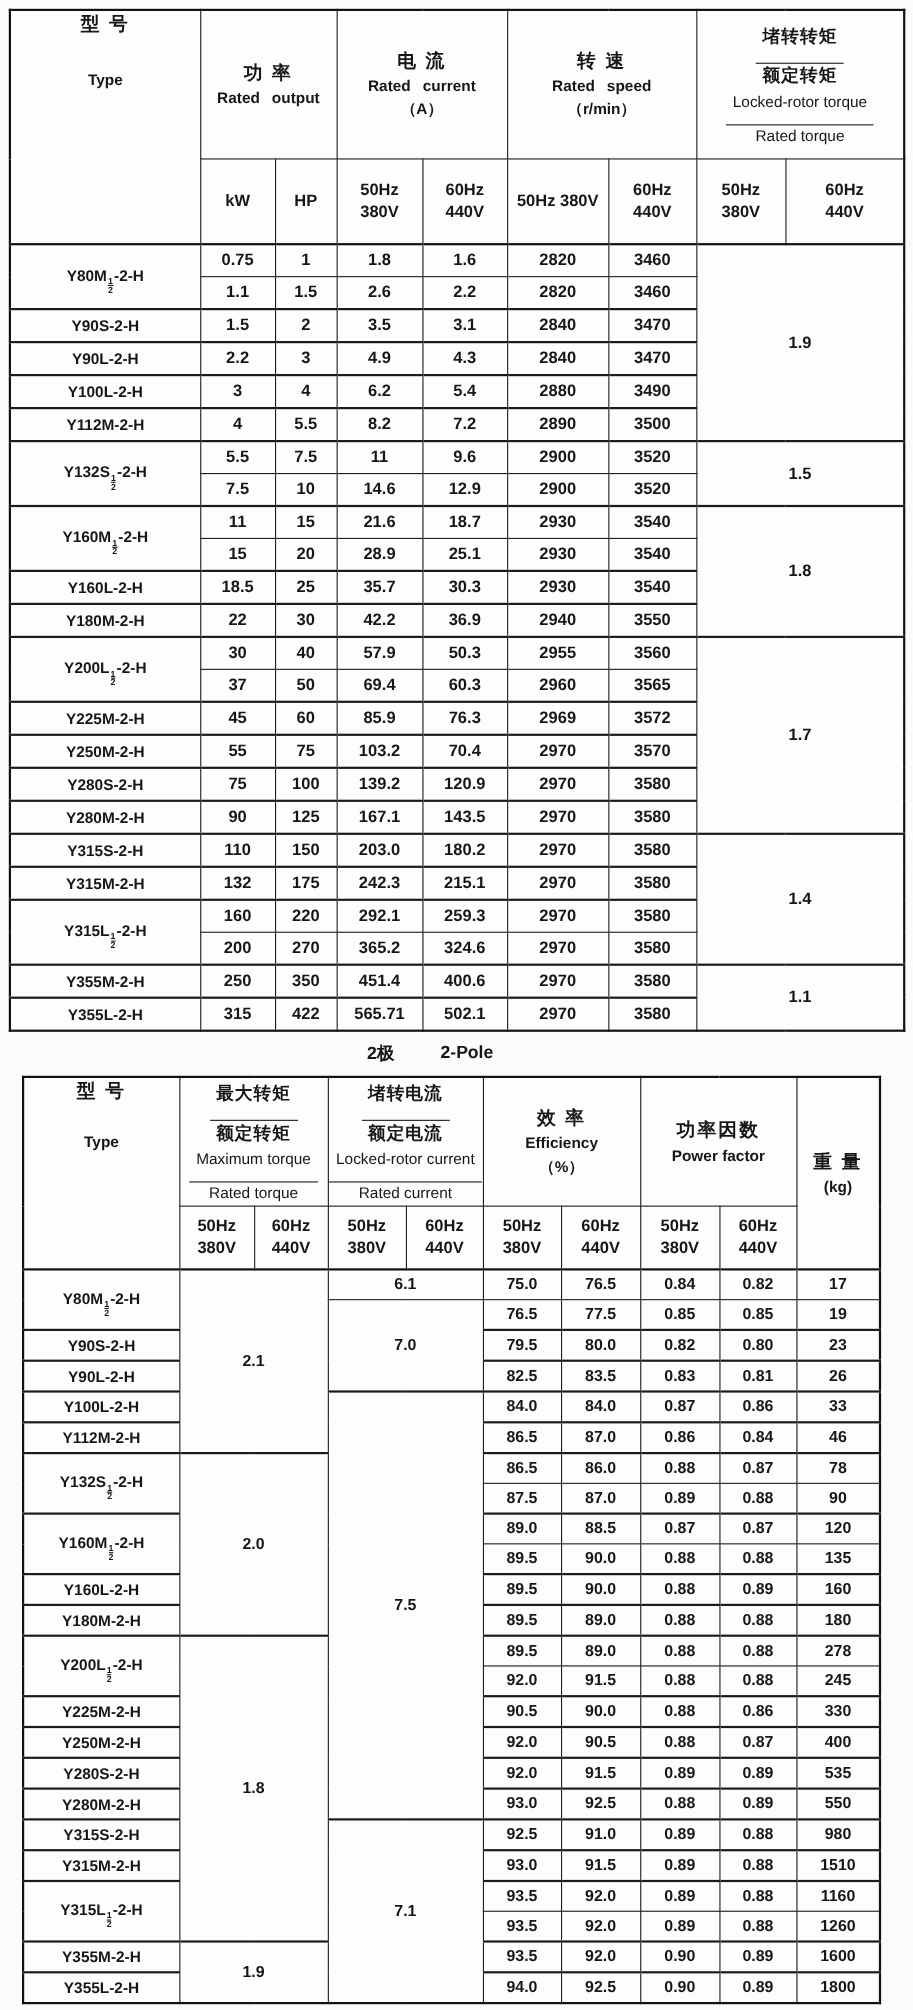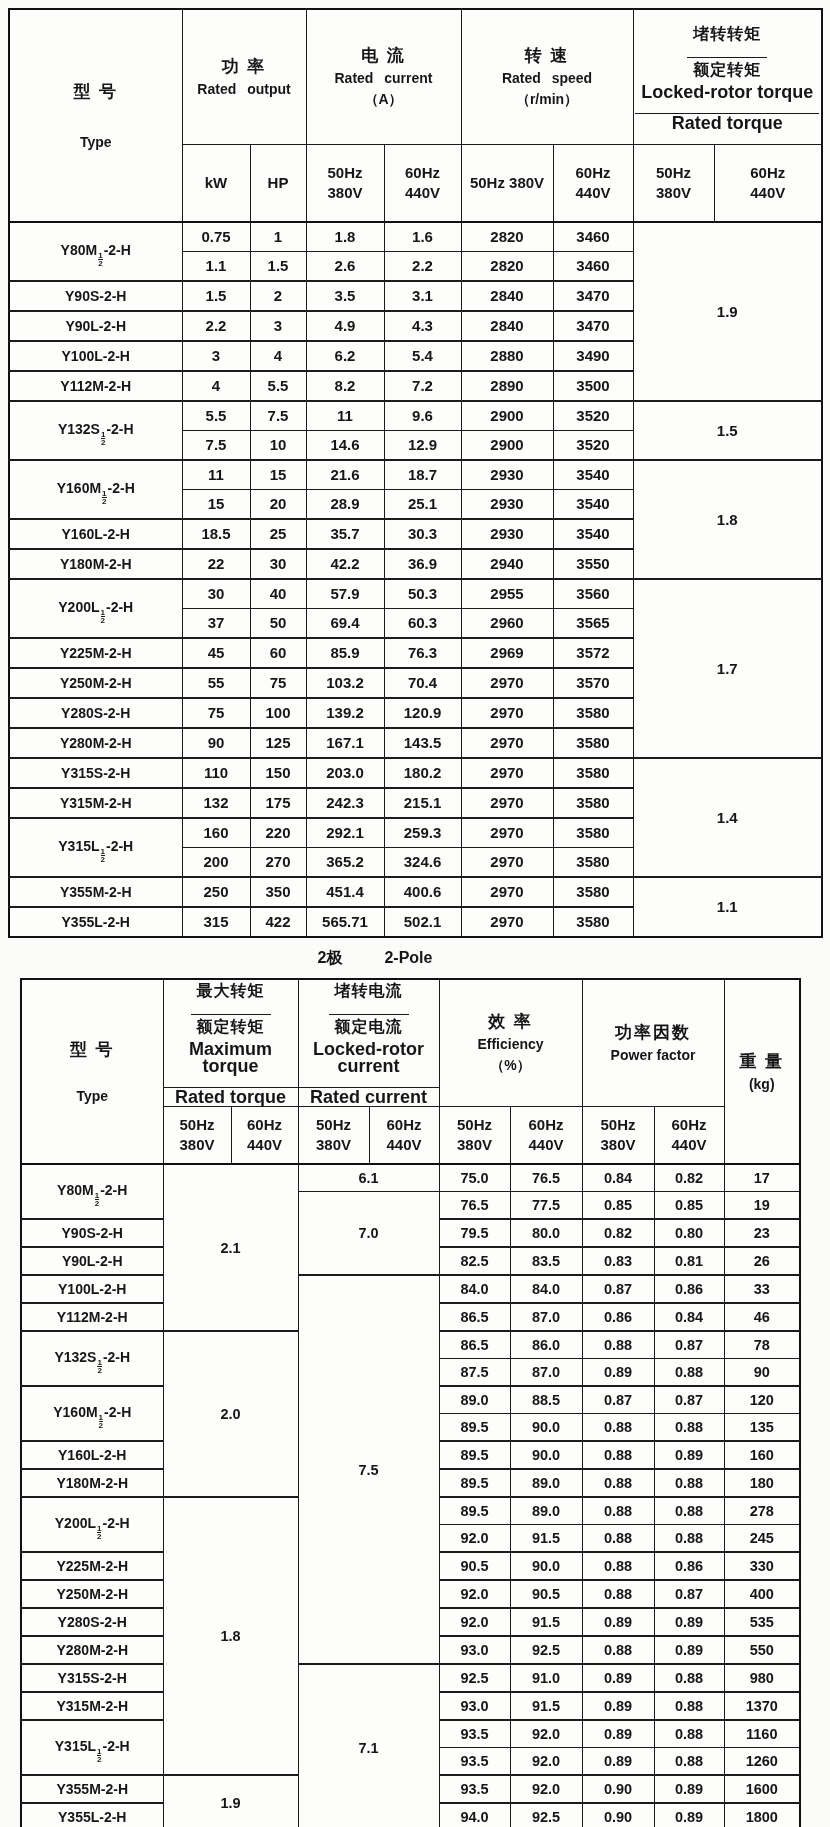--- a/index.html
+++ b/index.html
@@ -11,38 +11,38 @@
   thead th{font-weight:bold;}
   .h1 th{height:134px;}
   .t2 .h1 th{height:116px;}
   .h2 th{height:76px;font-size:15px;line-height:20px;}
   .t2 .h2 th{height:56px;}
   .cn{font-size:17px;font-weight:bold;letter-spacing:2px;line-height:24px;}
   .en{font-size:14px;font-weight:bold;line-height:20px;}
   .enb{word-spacing:7px;}
   .unit{font-size:14px;line-height:22px;}
   .hcell{display:flex;flex-direction:column;justify-content:center;align-items:center;height:100%;}
-  .type-inner{display:flex;flex-direction:column;justify-content:center;gap:28px;height:100%;}
+  .type-inner{display:flex;flex-direction:column;gap:28px;height:100%;}
   .t2 .type-inner{gap:24px;}
   .frac{display:inline-block;}
   .frac .num{display:block;border-bottom:1px solid #1b1b1b;padding:0 6px 12px;}
   .frac .den{display:block;padding-top:1px;}
   .cnfrac{font-size:16px;font-weight:bold;letter-spacing:1px;line-height:22px;margin-bottom:3px;}
-  .enfrac{font-size:18px;font-weight:bold;line-height:17px;}
+  .enfrac{font-size:14px;font-weight:normal;line-height:17px;}
   .oneline{white-space:nowrap;margin-left:32px;}
   tbody td{font-size:15px;font-weight:bold;height:28px;line-height:28px;}
   .t2 tbody td{height:26px;line-height:26px;font-size:14.5px;}
   tbody td.model{font-size:14px;white-space:nowrap;}
   tbody tr:first-child td{border-top:2px solid #111;}
   tr.grp td{border-top-width:2px;}
   .stack{display:inline-flex;flex-direction:column;font-size:8px;line-height:7px;
     vertical-align:-3px;margin:0 1px;font-weight:bold;}
   .stack span:first-child{border-bottom:1px solid #1b1b1b;}
   .caption{width:750px;height:40px;display:flex;align-items:center;justify-content:center;
-    font-size:16px;font-weight:bold;}
+    font-size:16px;font-weight:bold;margin-left:16px;}
   .caption .gap{display:inline-block;width:42px;}
 </style>
 </head>
 <body>
 
 <table class="t1">
   <colgroup>
     <col style="width:173px">
       <col style="width:68px">
       <col style="width:56px">
@@ -629,21 +629,21 @@
         <td>0.89</td>
         <td>0.88</td>
         <td>980</td>
       </tr>
       <tr class="grp">
         <td class="model">Y315M-2-H</td>
         <td>93.0</td>
         <td>91.5</td>
         <td>0.89</td>
         <td>0.88</td>
-        <td>1370</td>
+        <td>1510</td>
       </tr>
       <tr class="grp">
         <td rowspan="2" class="model">Y315L<span class="stack">
             <span>1</span>
             <span>2</span>
           </span>-2-H</td>
         <td>93.5</td>
         <td>92.0</td>
         <td>0.89</td>
         <td>0.88</td>

